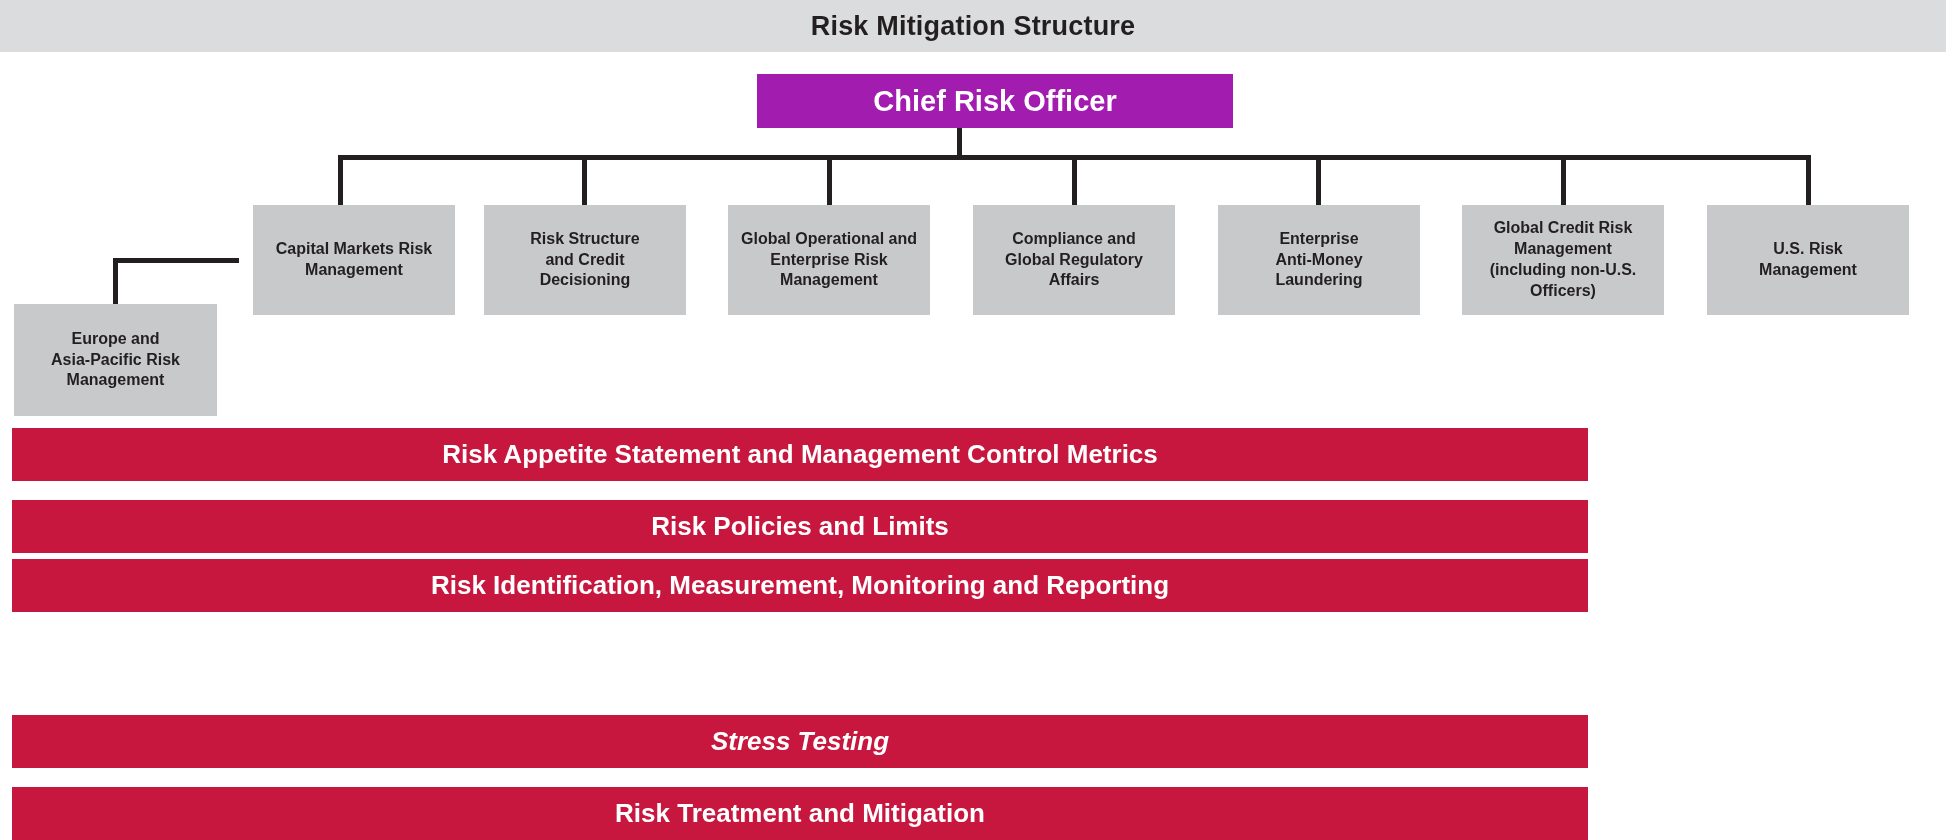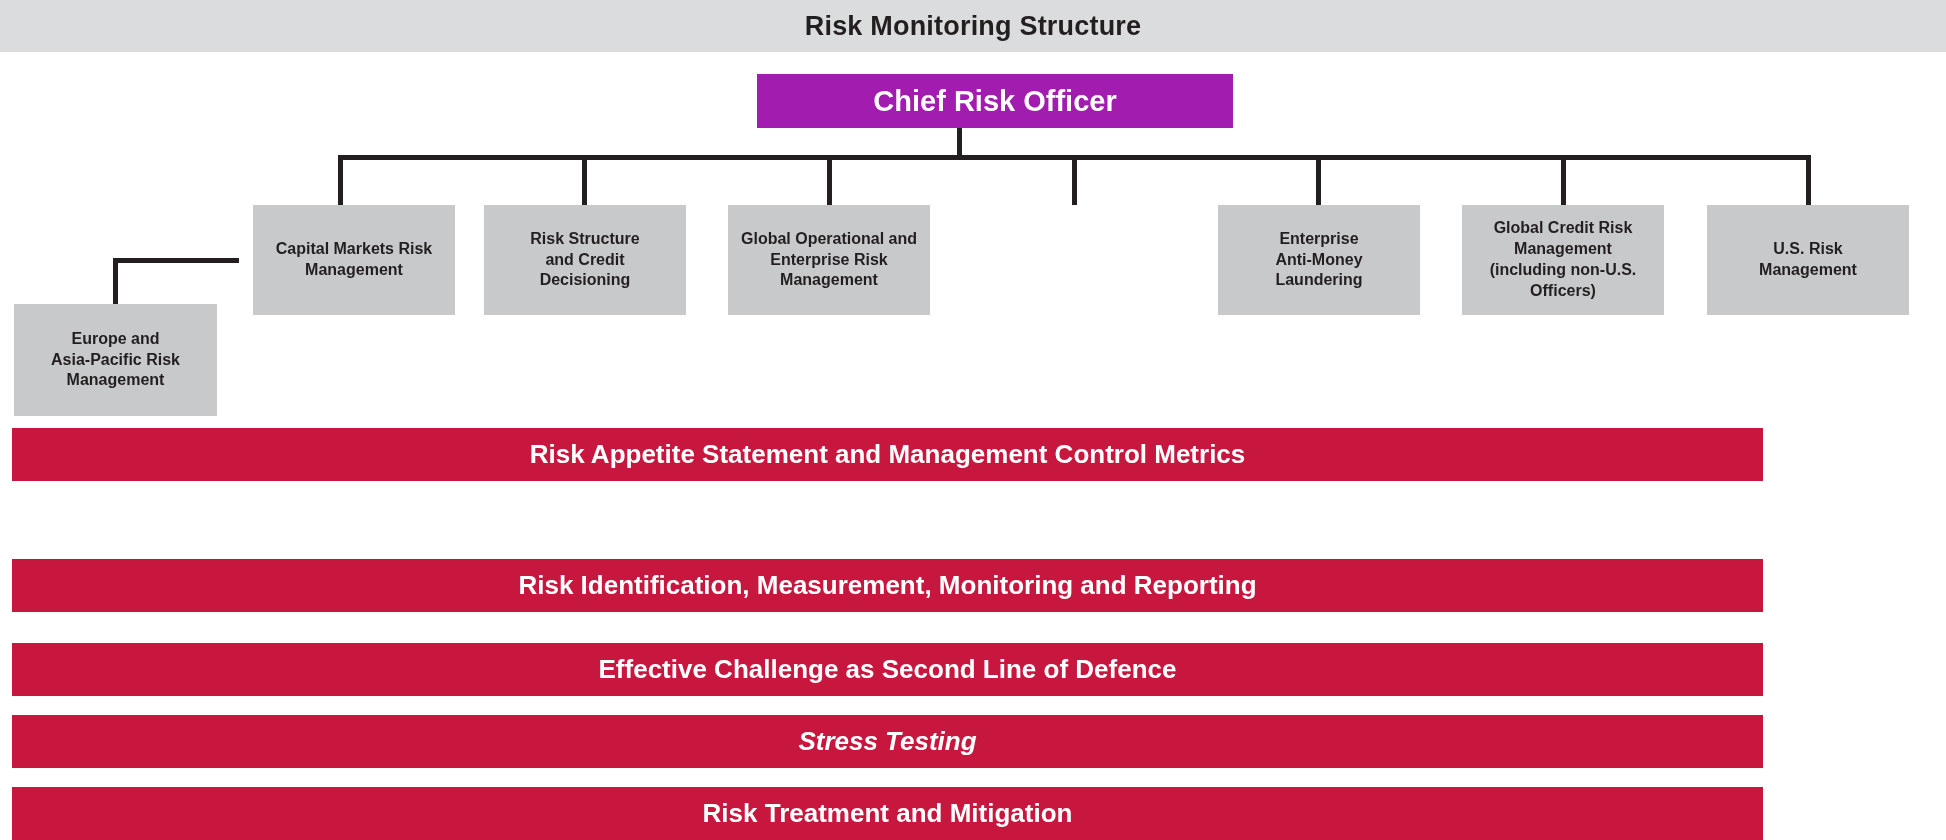--- a/index.html
+++ b/index.html
@@ -91,21 +91,21 @@
   .child-3 { left: 973px;  }
   .child-4 { left: 1218px; }
   .child-5 { left: 1462px; }
   .child-6 { left: 1707px; }
   .elbow-h { left: 113px; top: 258px; width: 126px; height: 5px;  }
   .elbow-v { left: 113px; top: 258px; width: 5px;   height: 46px; }
   
   .banner {
     position: absolute;
     left: 12px;
-    width: 1751px; height: 53px;
+    width: 1576px; height: 53px;
     background: #c8173e;
     color: #ffffff;
     font-size: 26px;
     font-weight: bold;
     display: flex;
     align-items: center;
     justify-content: center;
     text-align: right;
   }
   .banner-0 { top: 428px; }
@@ -114,21 +114,21 @@
   .banner-3 { top: 643px; }
   .banner-4 { top: 715px; font-style: italic; }
   .banner-5 { top: 787px; height: 53px; }
 </style>
 </head>
 <body>
 
 <div class="canvas">
 
   <header class="title-bar">
-    <h1 class="title">Risk Monitoring Structure</h1>
+    <h1 class="title">Risk Mitigation Structure</h1>
   </header>
 
   <div class="node root">Chief Risk Officer</div>
 
   <div class="line cro-stem"></div>
   <div class="line trunk"></div>
   <div class="line drop drop-0"></div>
   <div class="line drop drop-1"></div>
   <div class="line drop drop-2"></div>
   <div class="line drop drop-3"></div>
@@ -137,35 +137,38 @@
   <div class="line drop drop-6"></div>
 
   <div class="node child child-0">Capital Markets Risk
 Management</div>
   <div class="node child child-1">Risk Structure
 and Credit
 Decisioning</div>
   <div class="node child child-2">Global Operational and
 Enterprise Risk
 Management</div>
+  <div class="node child child-3">Compliance and
+Global Regulatory
+Affairs</div>
   <div class="node child child-4">Enterprise
 Anti-Money
 Laundering</div>
   <div class="node child child-5">Global Credit Risk
 Management
 (including non-U.S.
 Officers)</div>
   <div class="node child child-6">U.S. Risk
 Management</div>
 
   <div class="line elbow-h"></div>
   <div class="line elbow-v"></div>
   <div class="node subchild">Europe and
 Asia-Pacific Risk
 Management</div>
 
   <div class="banner banner-0">Risk Appetite Statement and Management Control Metrics</div>
+  <div class="banner banner-1">Risk Policies and Limits</div>
   <div class="banner banner-2">Risk Identification, Measurement, Monitoring and Reporting</div>
-  <div class="banner banner-3">Effective Challenge as Second Line of Defence</div>
   <div class="banner banner-4">Stress Testing</div>
   <div class="banner banner-5">Risk Treatment and Mitigation</div>
 
 </div>
 
 </body></html>

